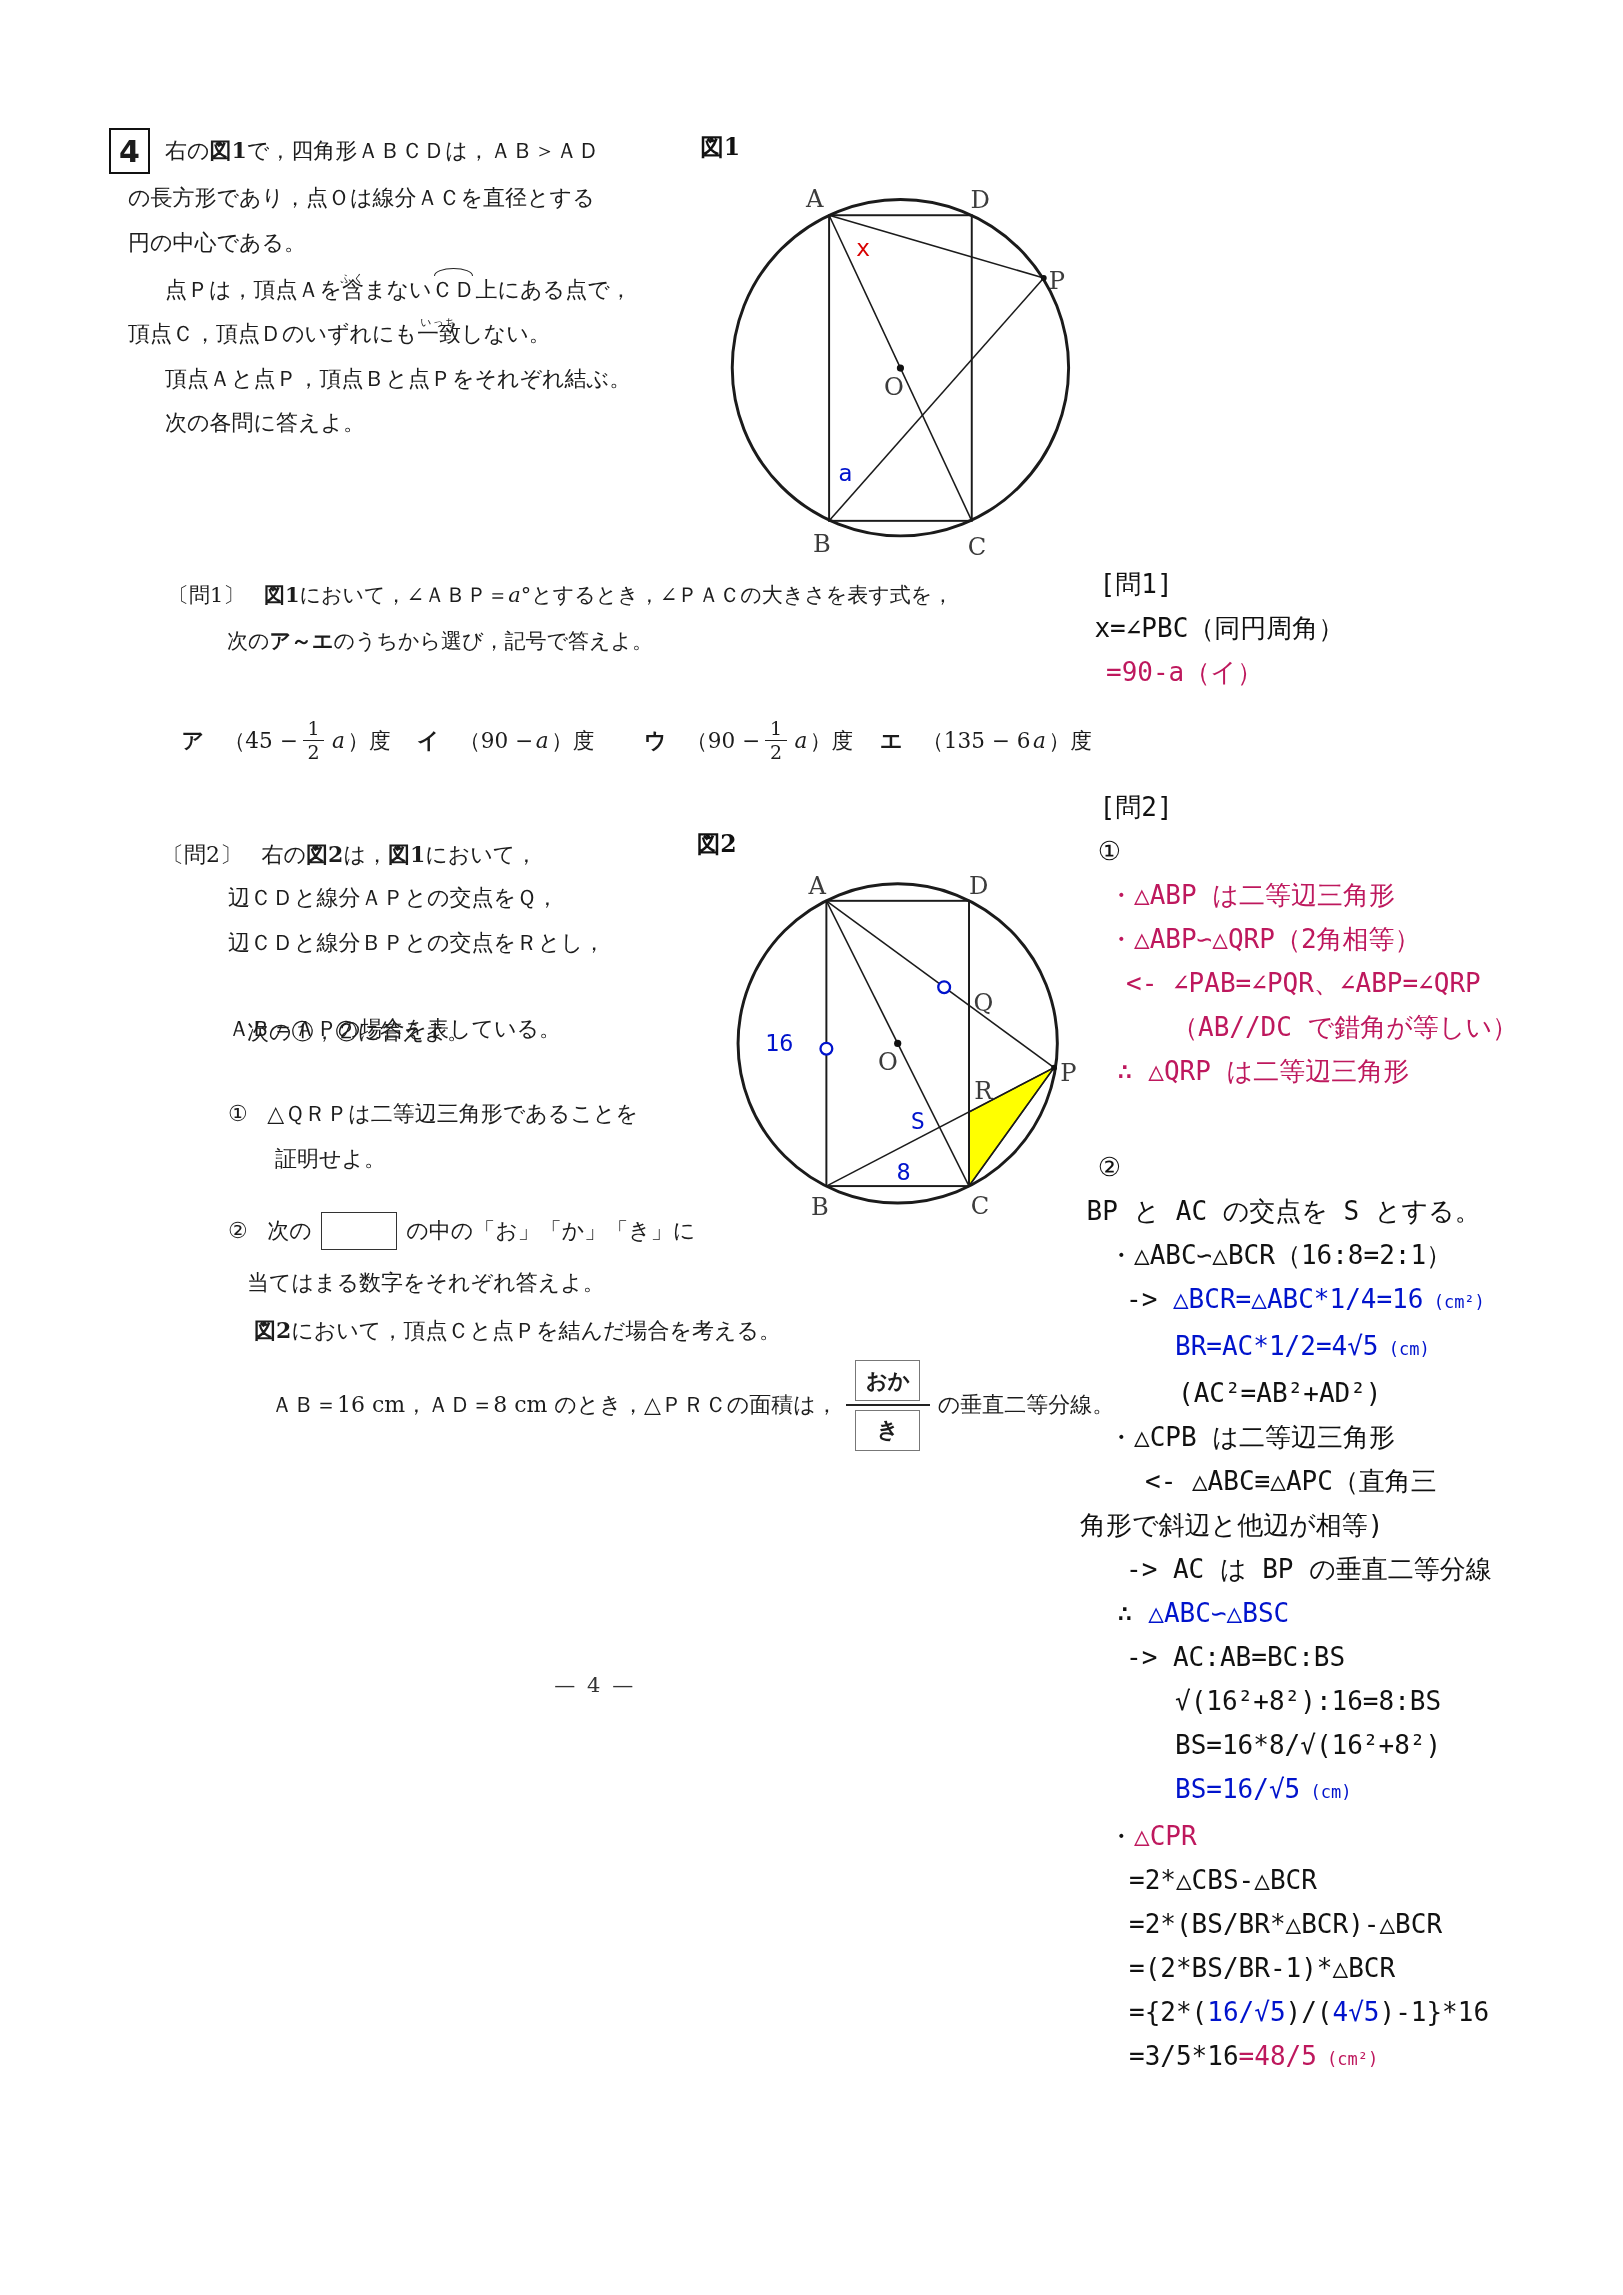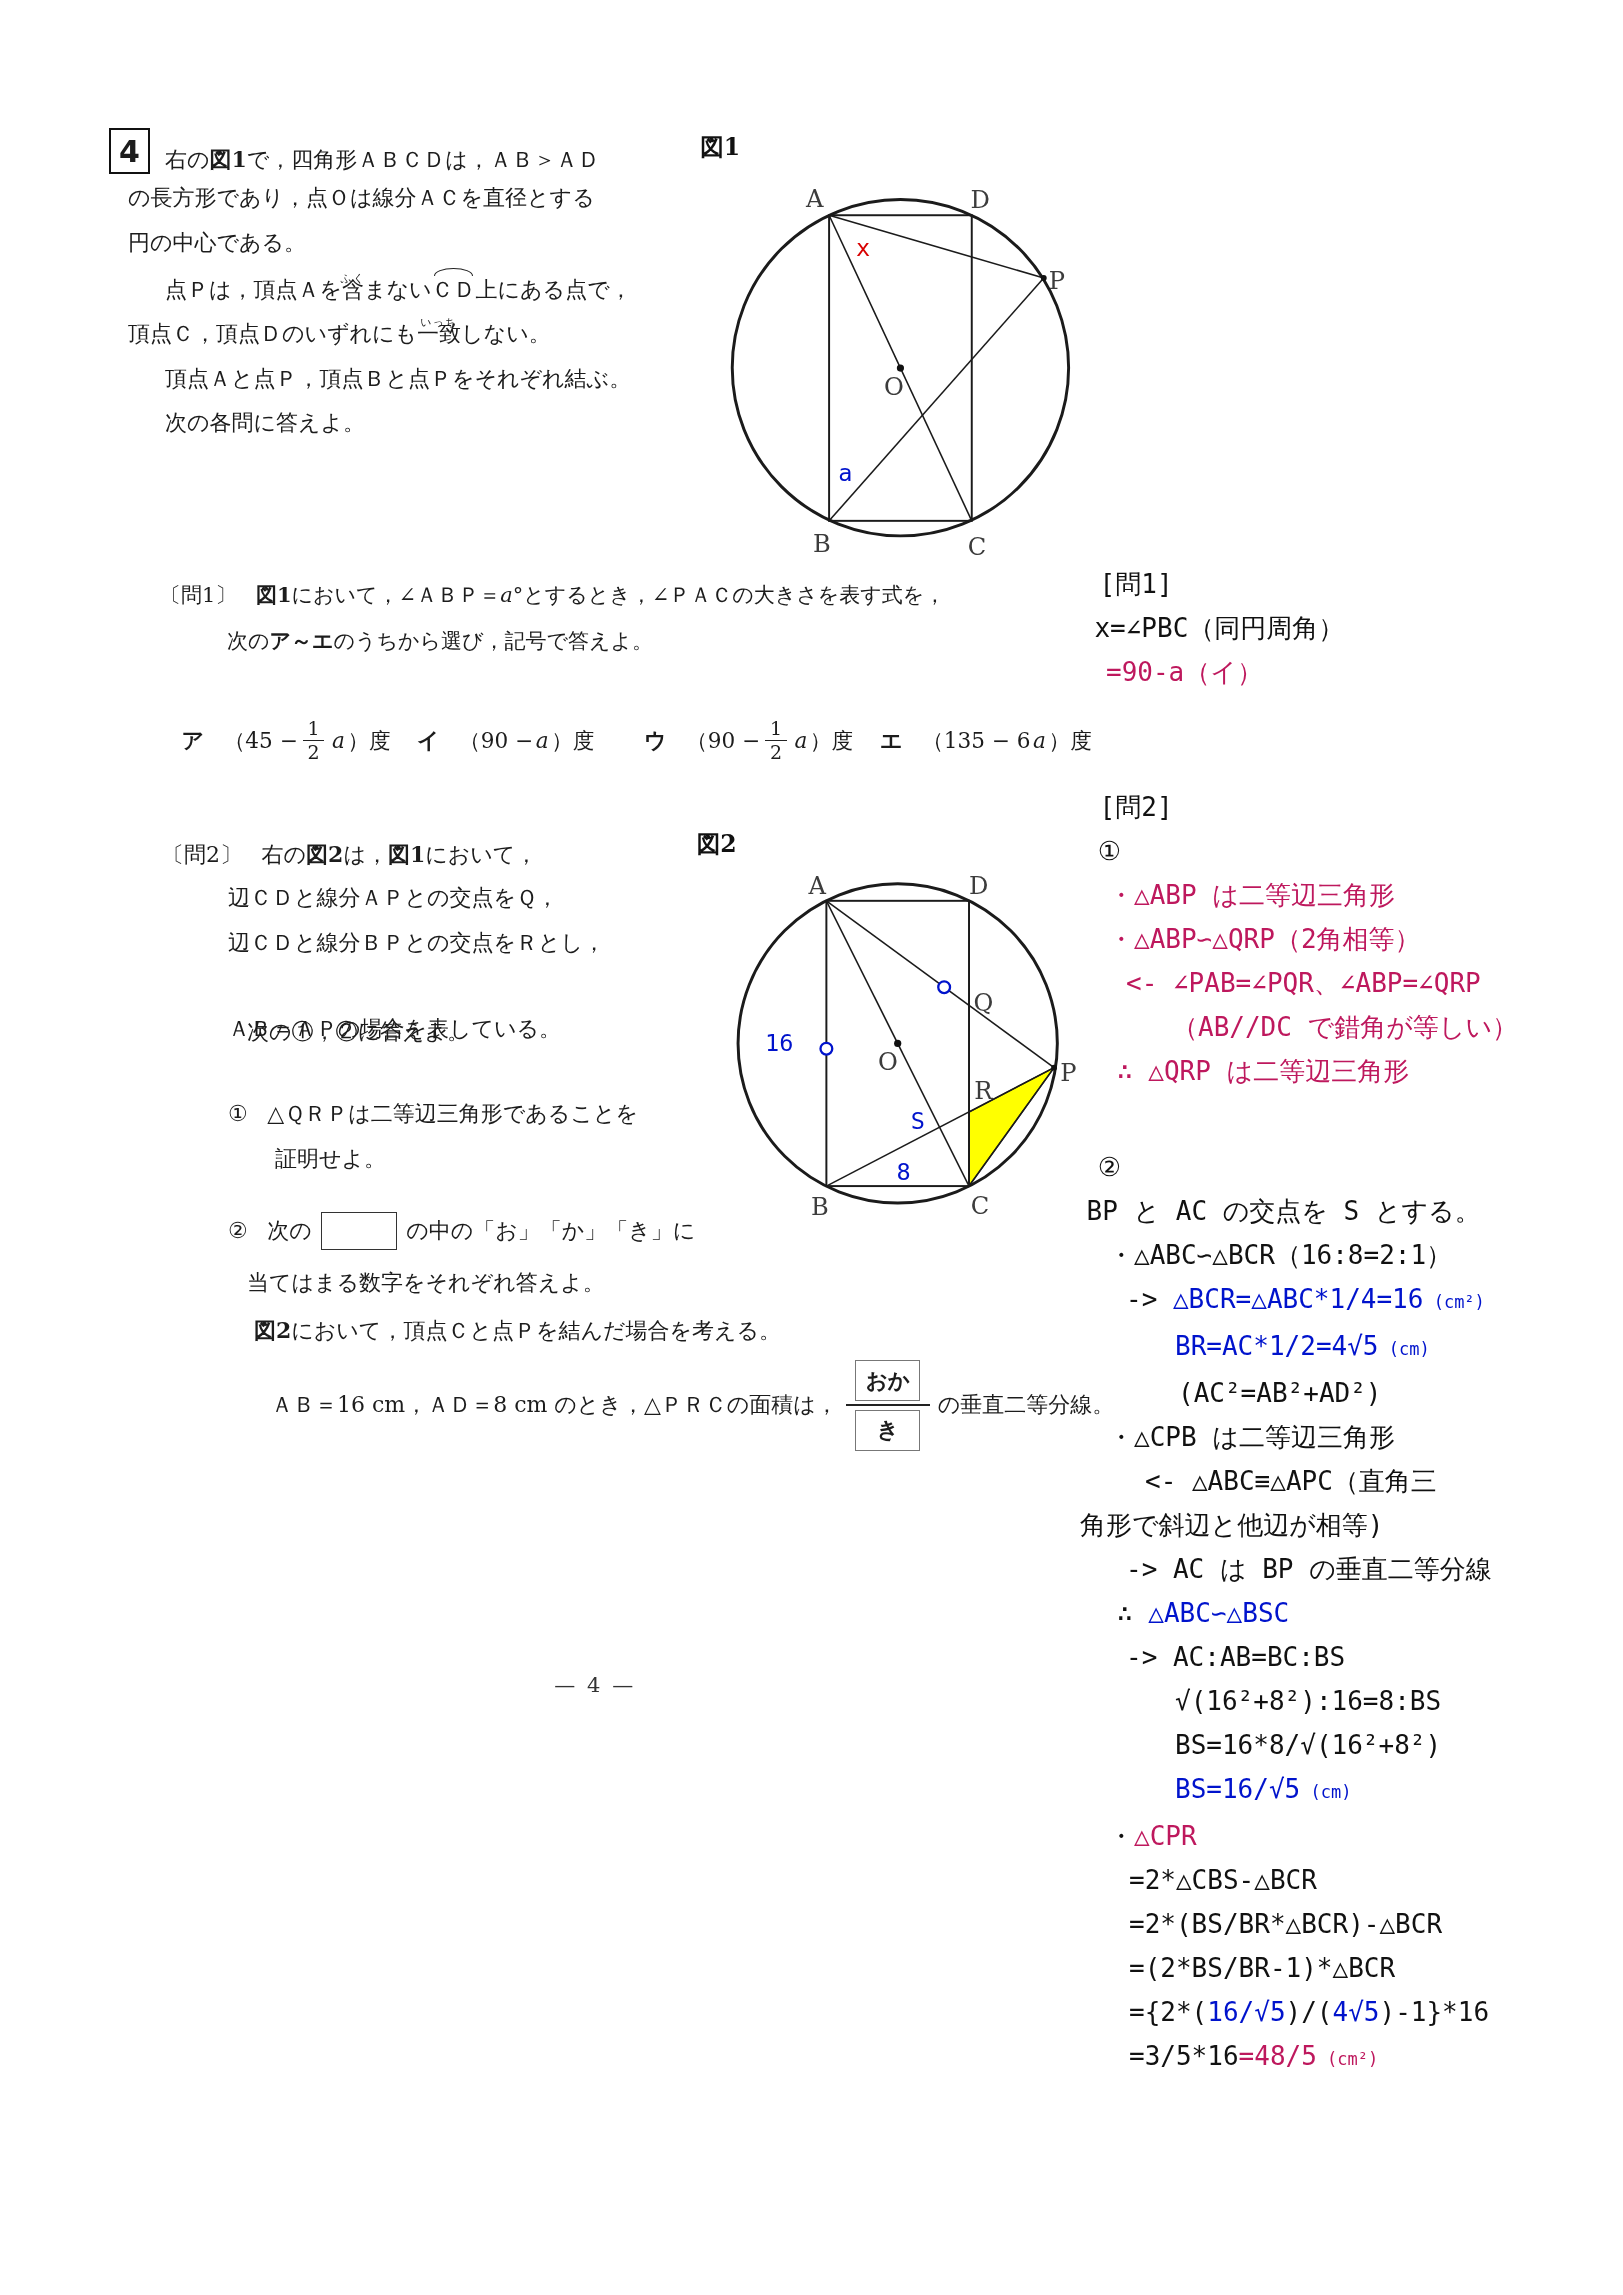--- a/index.html
+++ b/index.html
@@ -70,21 +70,21 @@
   .hwred  { font-family:"DejaVu Sans Mono",monospace; font-size:36px; fill:#d80000; text-anchor:middle; }
   .hwblue { font-family:"DejaVu Sans Mono",monospace; font-size:36px; fill:#0013cc; text-anchor:middle; }
 </style>
 </head>
 <body>
 
 <div class="abs qbox" style="left:109px; top:128px;">
   <span>4</span>
 </div>
 
-<div class="abs ptext" style="left:165px; top:144px;"><span>右の</span><span class="b">図1</span><span>で，四角形ＡＢＣＤは，ＡＢ＞ＡＤ</span></div>
+<div class="abs ptext" style="left:165px; top:135px;"><span>右の</span><span class="b">図1</span><span>で，四角形ＡＢＣＤは，ＡＢ＞ＡＤ</span></div>
 <div class="abs ptext" style="left:128px; top:183px;"><span>の長方形であり，点Ｏは線分ＡＣを直径とする</span></div>
 <div class="abs ptext" style="left:128px; top:228px;"><span>円の中心である。</span></div>
 <div class="abs ptext" style="left:165px; top:275px;"><span>点Ｐは，頂点Ａを</span><span class="rb">含<span class="rt">ふく</span></span><span>まない</span><span class="arc">ＣＤ<i class="arcline"></i></span><span>上にある点で，</span></div>
 <div class="abs ptext" style="left:128px; top:319px;"><span>頂点Ｃ，頂点Ｄのいずれにも</span><span class="rb">一致<span class="rt">いっち</span></span><span>しない。</span></div>
 <div class="abs ptext" style="left:165px; top:364px;"><span>頂点Ａと点Ｐ，頂点Ｂと点Ｐをそれぞれ結ぶ。</span></div>
 <div class="abs ptext" style="left:165px; top:408px;"><span>次の各問に答えよ。</span></div>
 
 <svg class="abs" style="left:687px; top:121px;" width="419" height="445" viewBox="0 0 640 680">
   <text x="20" y="52" class="figtitle">図1</text>
   <circle cx="326" cy="377" r="257" class="circ"></circle>
@@ -97,21 +97,21 @@
   <text x="195" y="131" class="figlabel">A</text>
   <text x="448" y="133" class="figlabel">D</text>
   <text x="206" y="659" class="figlabel">B</text>
   <text x="443" y="663" class="figlabel">C</text>
   <text x="565" y="257" class="figlabel">P</text>
   <text x="316" y="419" class="figlabel">O</text>
   <text x="269" y="206" class="hwred">x</text>
   <text x="242" y="550" class="hwblue">a</text>
 </svg>
 
-<div class="abs qtext" style="left:160px; top:581px;"><span>〔問1〕</span><span class="b gap">図1</span><span>において，∠ＡＢＰ＝</span><span class="i">a</span><span>°とするとき，∠ＰＡＣの大きさを表す式を，</span></div>
+<div class="abs qtext" style="left:168px; top:581px;"><span>〔問1〕</span><span class="b gap">図1</span><span>において，∠ＡＢＰ＝</span><span class="i">a</span><span>°とするとき，∠ＰＡＣの大きさを表す式を，</span></div>
 <div class="abs qtext" style="left:227px; top:627px;"><span>次の</span><span class="b">ア～エ</span><span>のうちから選び，記号で答えよ。</span></div>
 
 <div class="abs optrow" style="left:160px; top:701px; width:949px;">
   <span class="opt" style="left:21.6px;">
     <span class="olabel">ア</span>
     <span class="obody">
       <span>（45 −</span>
       <span class="frac">
           <span class="num">1</span>
           <span class="den">2</span>

